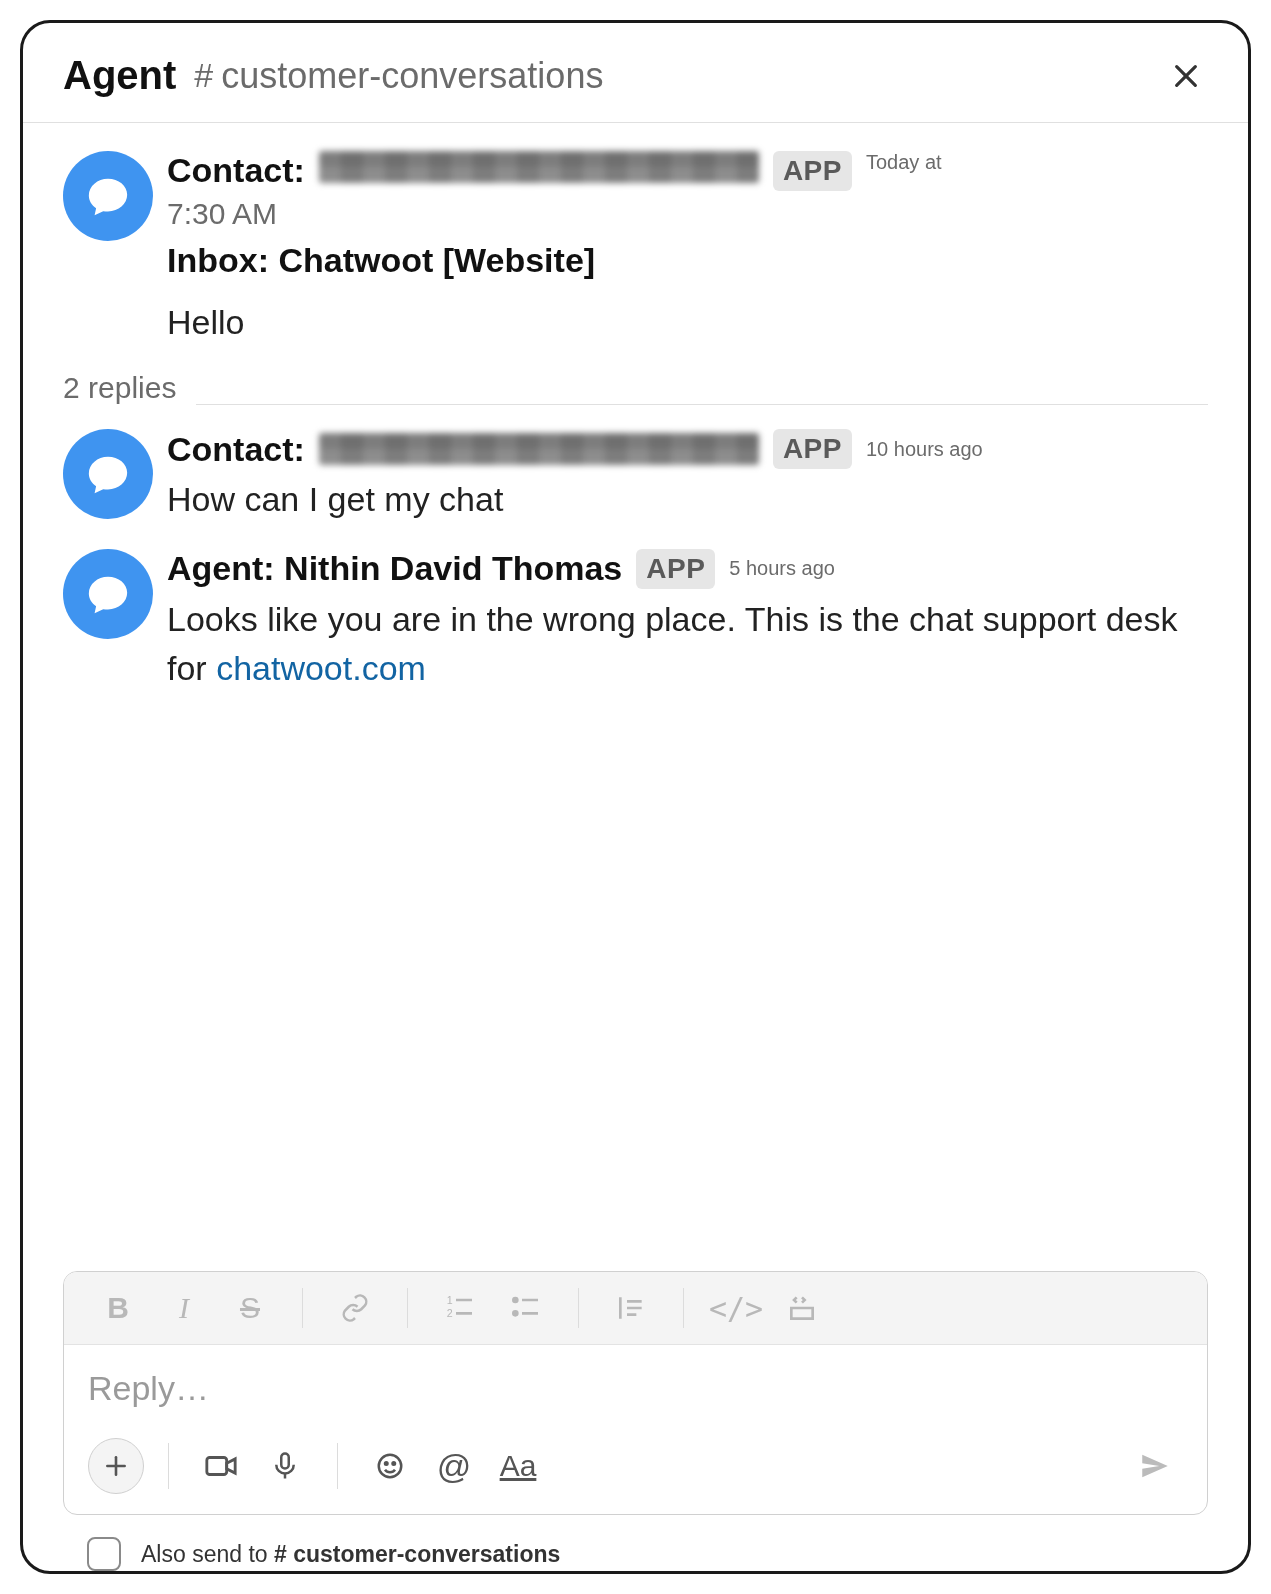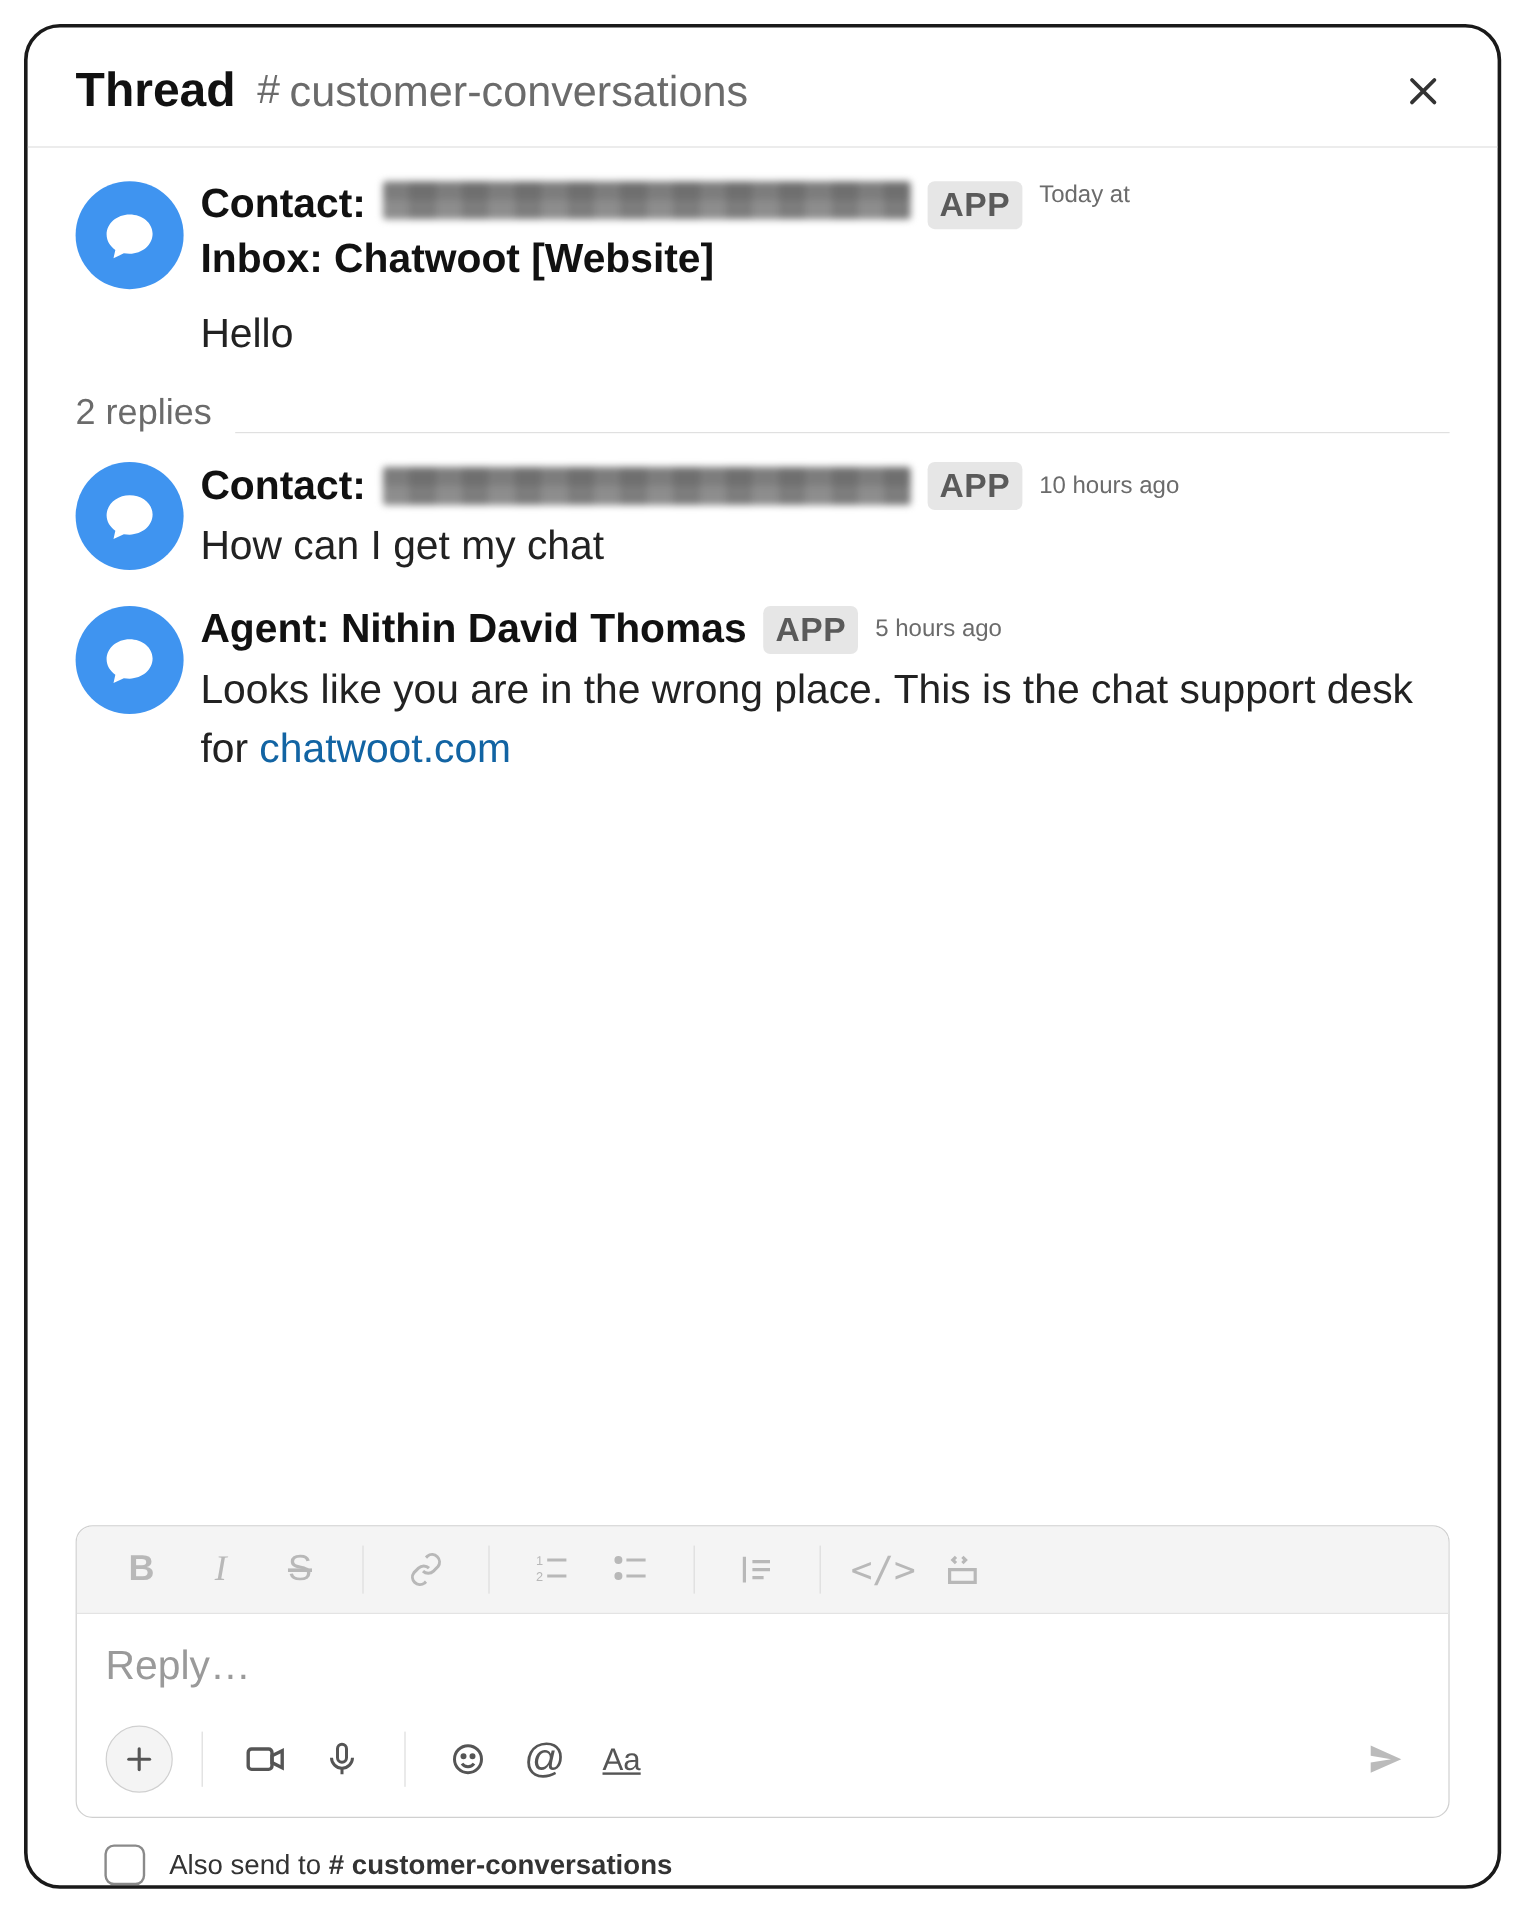--- a/index.html
+++ b/index.html
@@ -152,21 +152,21 @@
   }
   .also-channel{font-weight:800;}
   .msg-head-first{align-items:flex-start;}
 </style>
 </head>
 <body>
 
 <div class="panel">
 
   <div class="header">
-    <span class="header-title">Thread</span>
+    <span class="header-title">Agent</span>
     <span class="header-channel">
       <span class="hash">#</span>
       <span>customer-conversations</span>
     </span>
     <div class="close-btn">
       <svg viewBox="0 0 24 24" fill="none" stroke="currentColor" stroke-width="2.4" stroke-linecap="round">
           <line x1="5" y1="5" x2="19" y2="19"></line>
           <line x1="19" y1="5" x2="5" y2="19"></line>
         </svg>
     </div>
@@ -180,20 +180,21 @@
             <path d="M12 3C6.5 3 2 6.9 2 11.7c0 2.7 1.5 5.1 3.8 6.7L5 22l4.5-2.1c.8.1 1.6.2 2.5.2 5.5 0 10-3.9 10-8.7S17.5 3 12 3z"></path>
           </svg>
       </div>
       <div class="msg-content">
         <div class="msg-head msg-head-first">
           <span class="msg-author">Contact:</span>
           <span class="redacted"></span>
           <span class="app-badge">APP</span>
           <span class="msg-time">Today at</span>
         </div>
+        <div class="msg-time-block">7:30 AM</div>
         <div class="inbox-line">Inbox: Chatwoot [Website]</div>
         <div class="msg-text">Hello</div>
       </div>
     </div>
 
     <div class="replies-sep">
       <span class="replies-label">2 replies</span>
       <div class="replies-line"></div>
     </div>
 
@@ -318,21 +319,21 @@
             <circle cx="12" cy="12" r="9"></circle>
             <circle cx="9" cy="10" r="1" fill="currentColor"></circle>
             <circle cx="15" cy="10" r="1" fill="currentColor"></circle>
             <path d="M8 15c1 1.5 2.5 2 4 2s3-.5 4-2"></path>
           </svg>
       </div>
       <div class="act-btn">
           <span style="font-size:34px">@</span>
         </div>
       <div class="act-btn">
-          <span style="font-size:26px;text-decoration:underline">Aa</span>
+          <span style="font-size:30px;text-decoration:underline">Aa</span>
         </div>
       <div class="send-btn">
         <svg width="34" height="34" viewBox="0 0 24 24" fill="currentColor">
             <path d="M3 20l18-8L3 4v6l12 2-12 2v6z"></path>
           </svg>
       </div>
     </div>
   </div>
 
   <div class="also-send">

